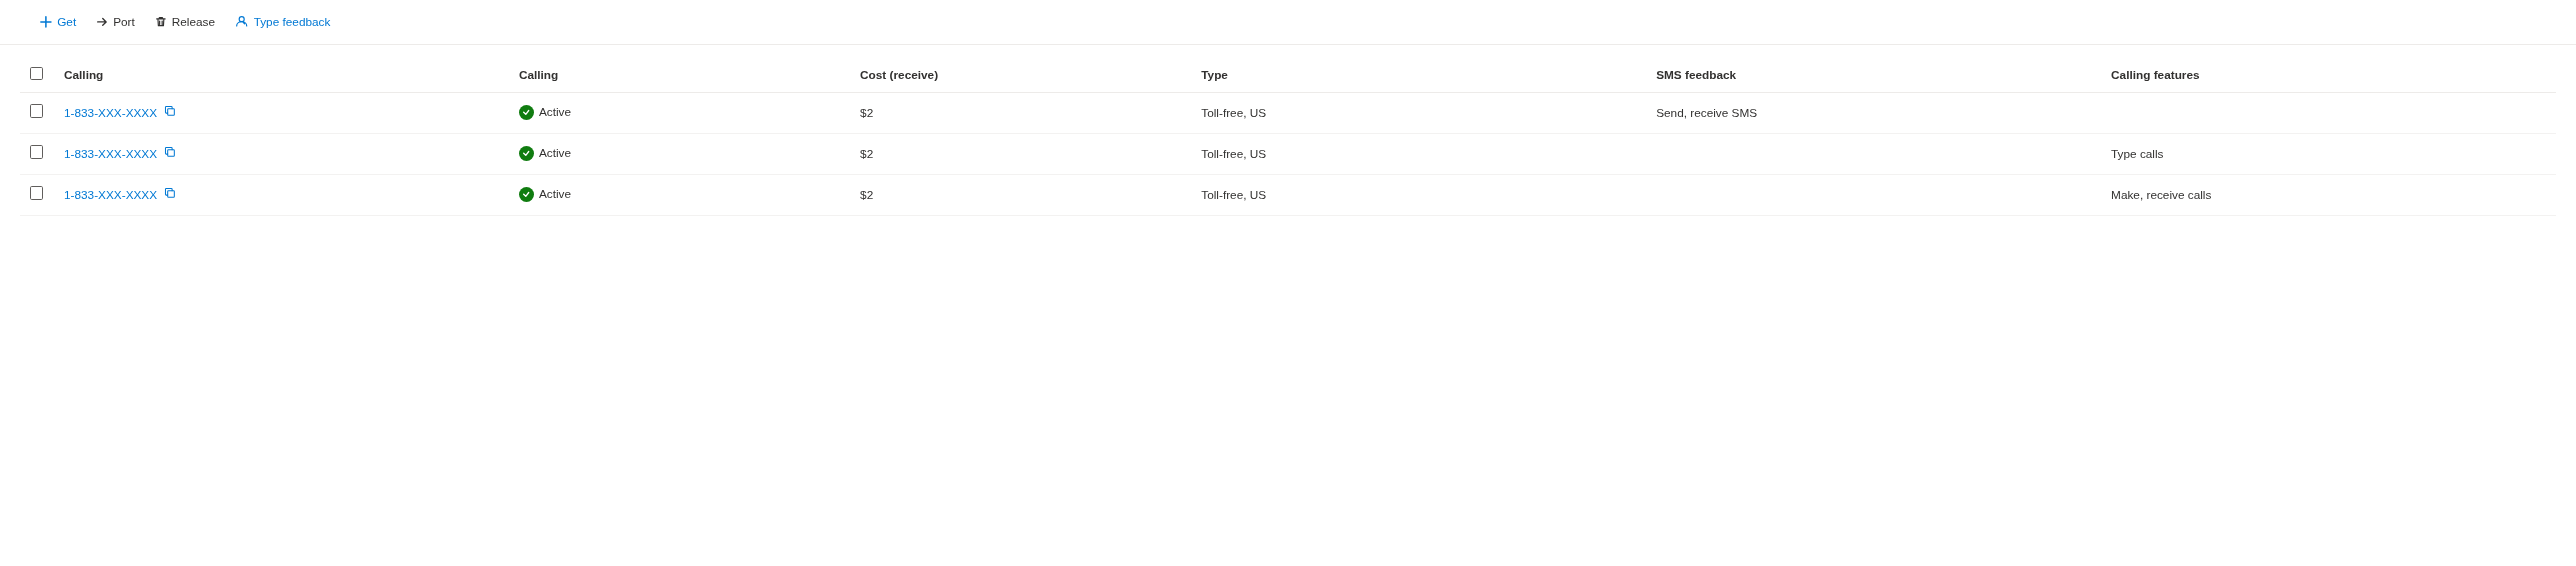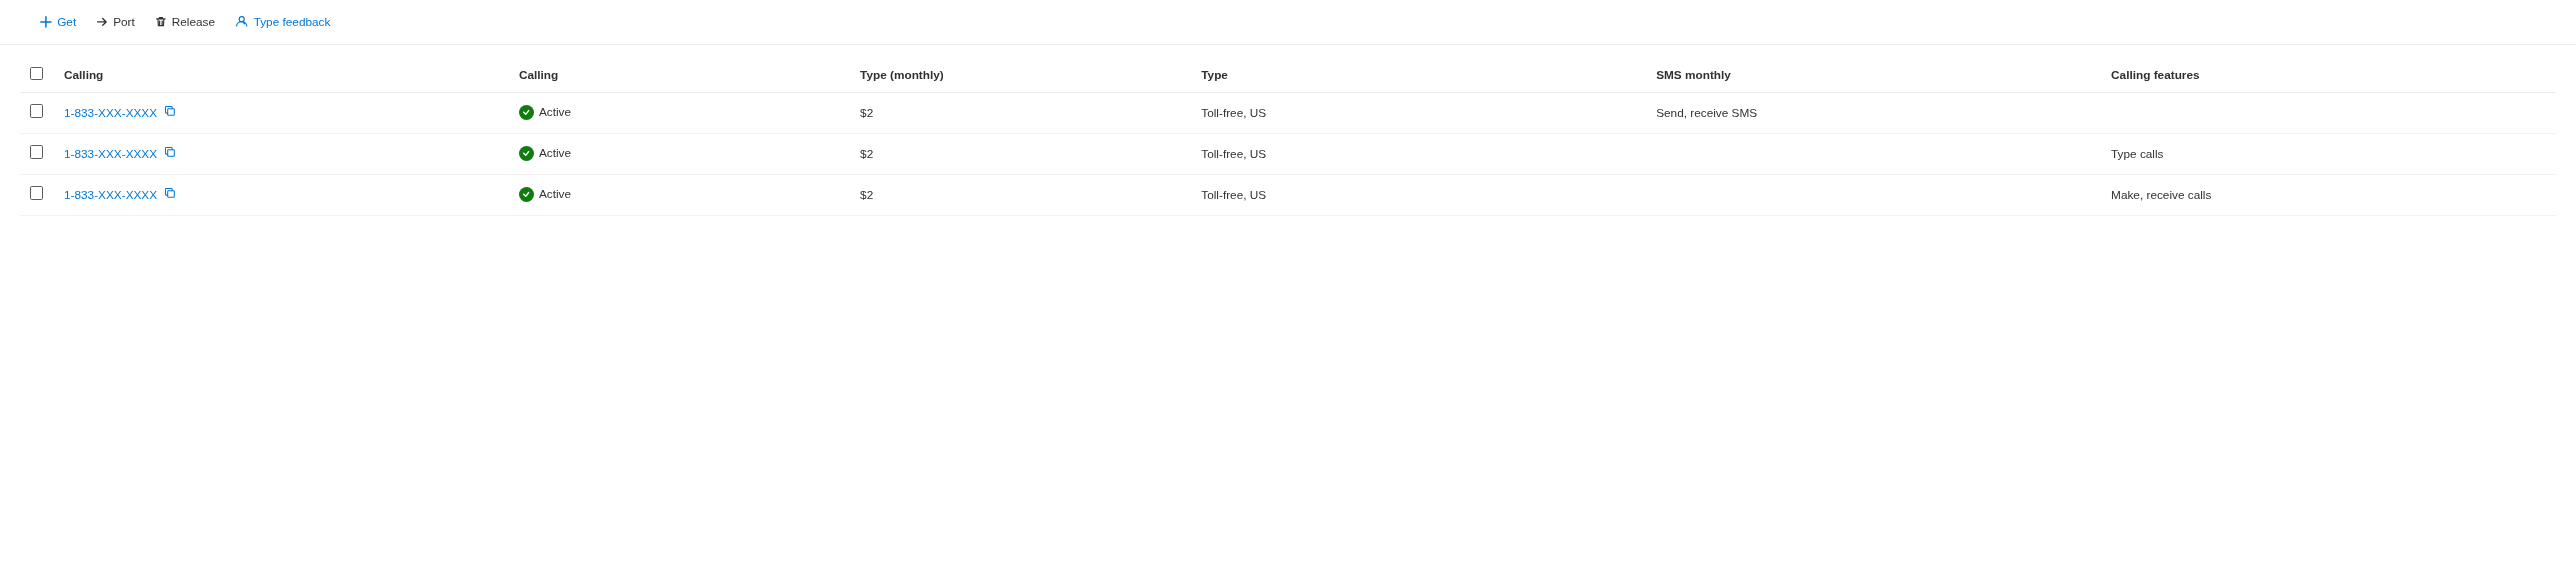--- a/index.html
+++ b/index.html
@@ -161,23 +161,23 @@
 
 <div class="table-container">
   <table>
     <thead>
       <tr>
         <th class="th-checkbox">
           <span class="checkbox"></span>
         </th>
         <th class="th-number">Calling</th>
         <th class="th-status">Calling</th>
-        <th class="th-cost">Type (monthly)</th>
+        <th class="th-cost">Cost (receive)</th>
         <th class="th-type">Type</th>
-        <th class="th-sms">SMS monthly</th>
+        <th class="th-sms">SMS feedback</th>
         <th class="th-calling">Calling features</th>
       </tr>
     </thead>
     <tbody id="table-body">
     <tr>
     <td class="checkbox-cell">
       <span class="checkbox"></span>
     </td>
     <td>
       <div class="number-cell">

